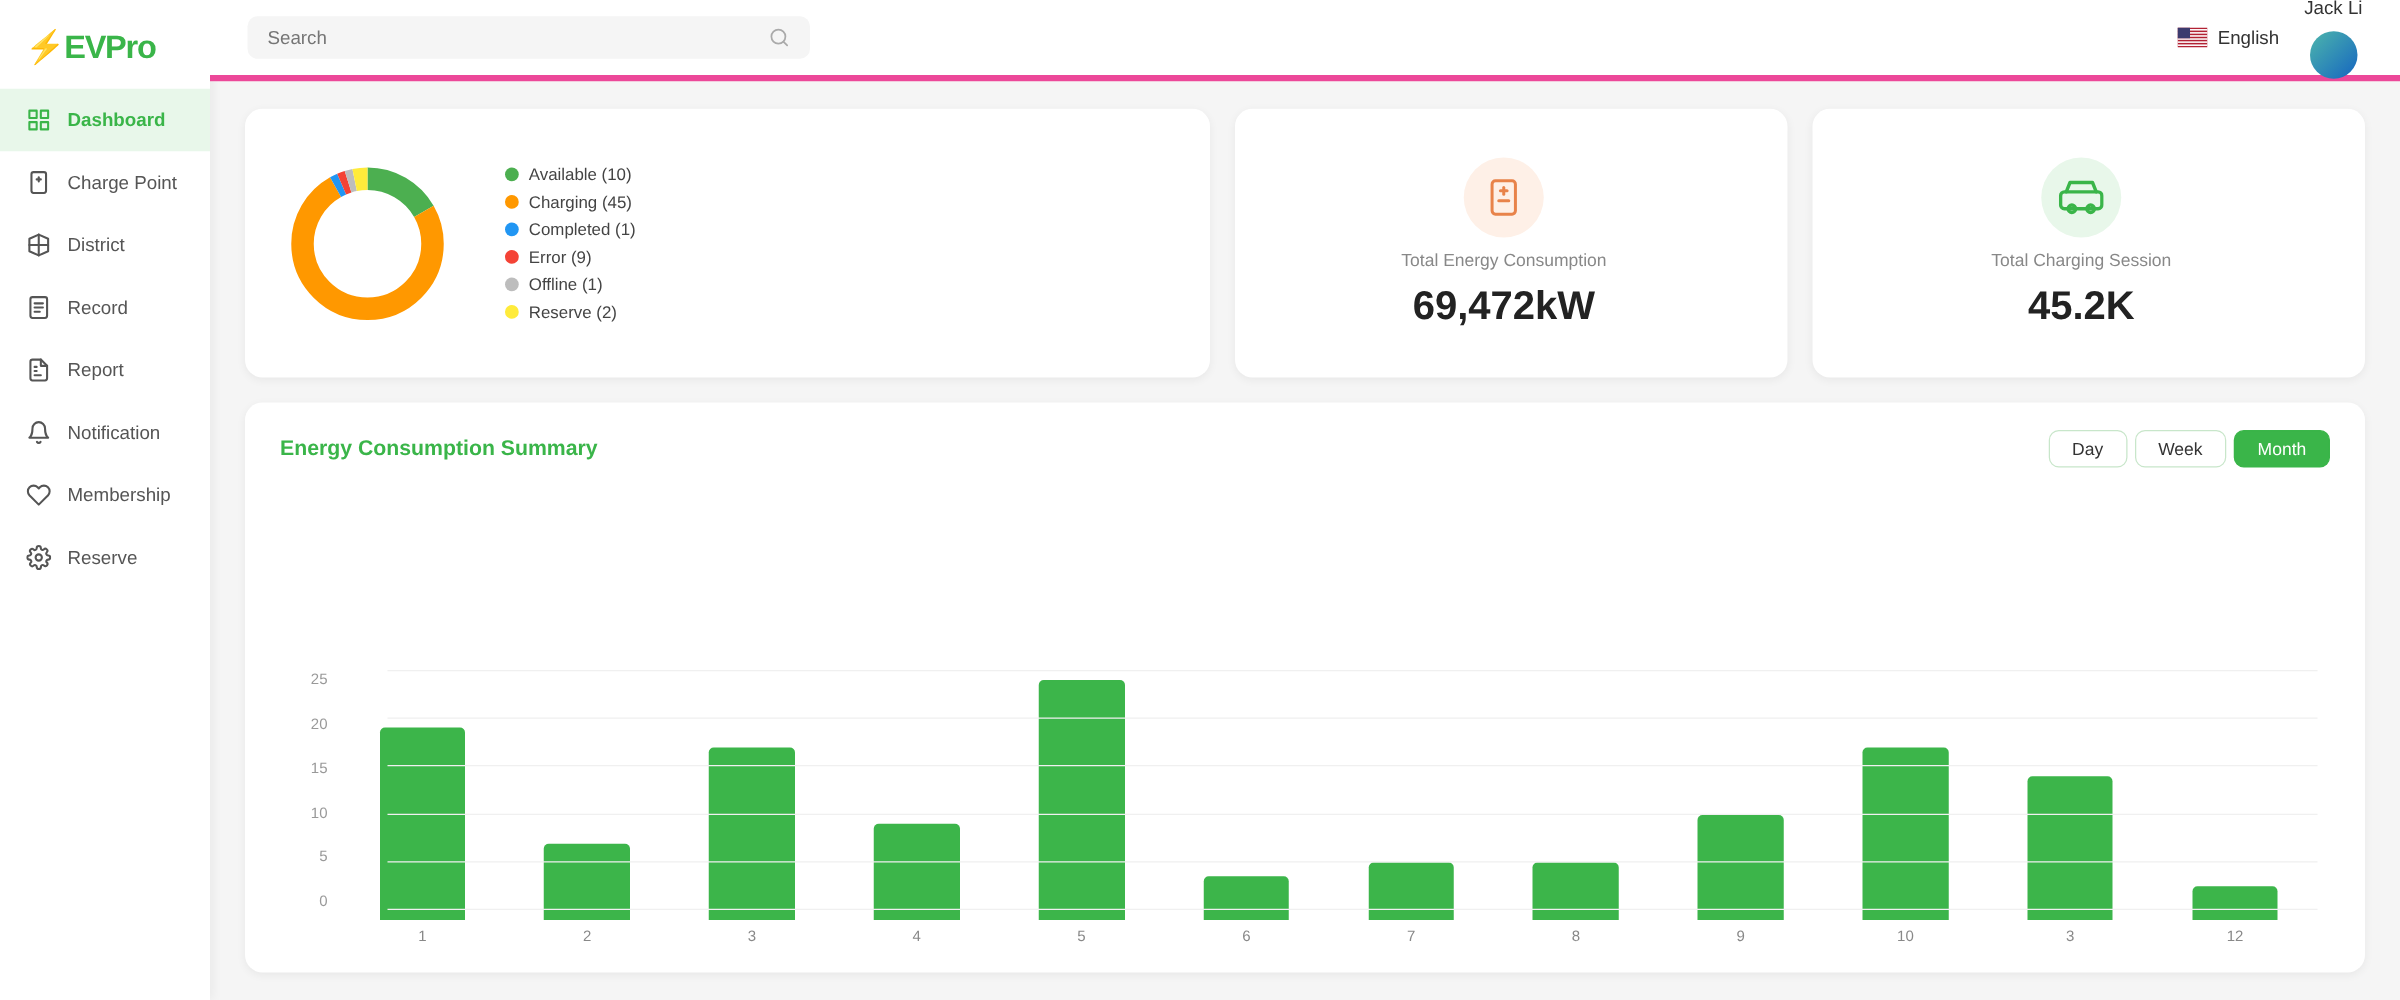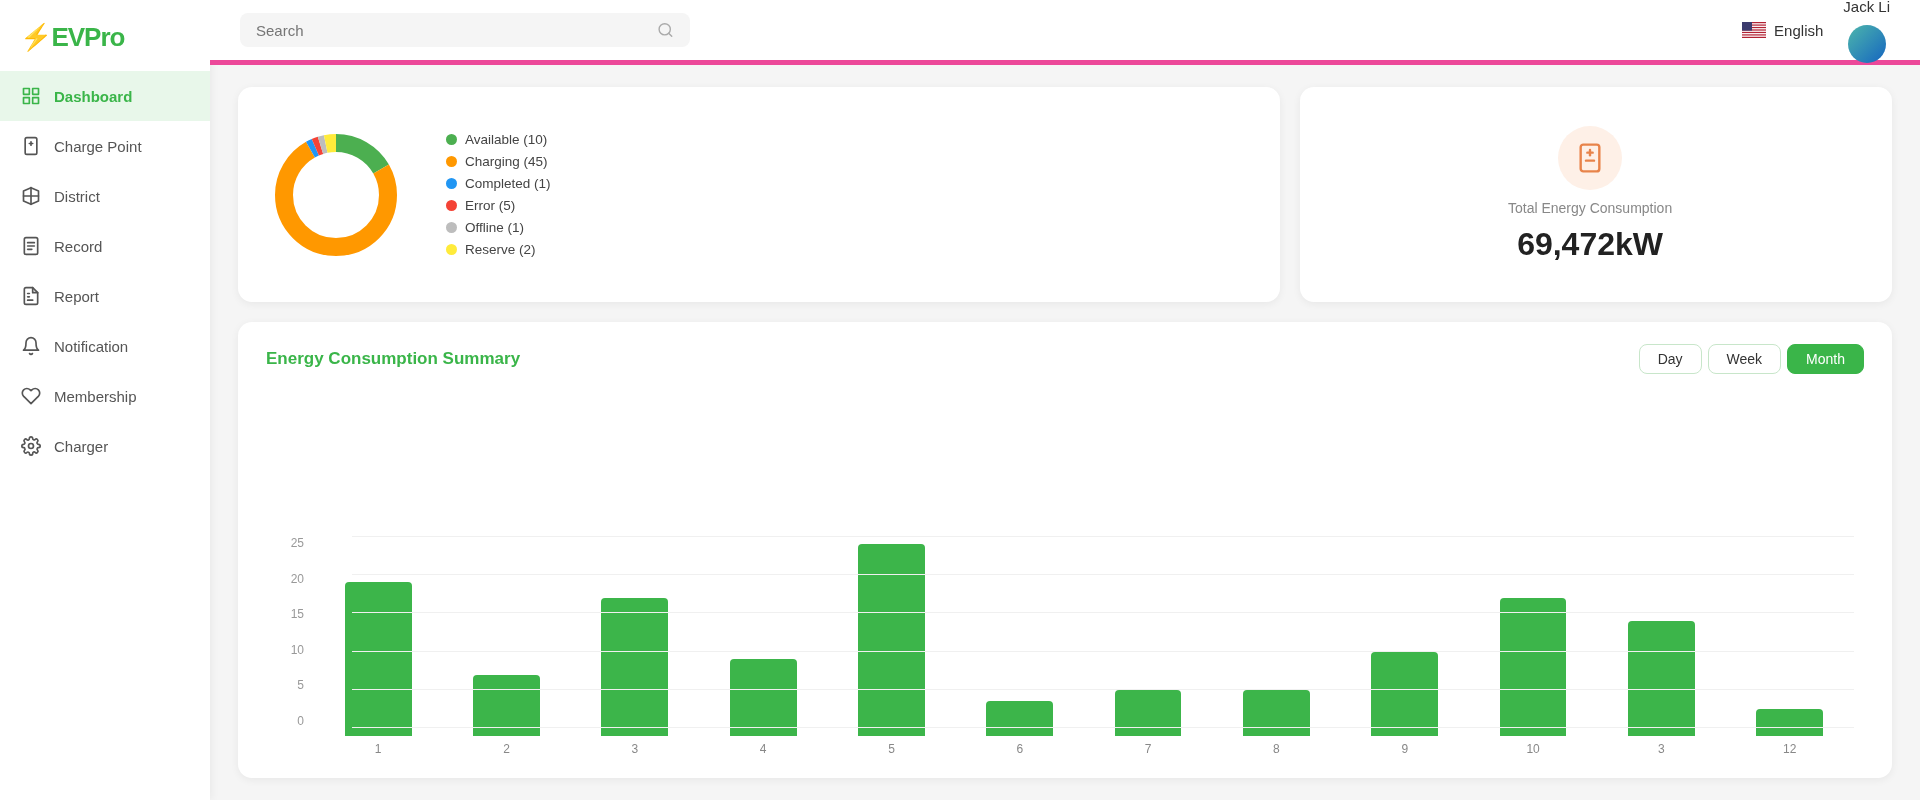--- a/index.html
+++ b/index.html
@@ -1,20 +1,20 @@
 <!DOCTYPE html>
 <html><head>
   <meta charset="utf-8">
   <style>
     * { box-sizing: border-box; margin: 0; padding: 0; }
     body { font-family: 'Segoe UI', Arial, sans-serif; background: #f5f5f5; display: flex; width: 1920px; height: 800px; overflow: hidden; }
 
     
     #sidebar {
-      width: 210px;
+      width: 168px;
       background: #fff;
       display: flex;
       flex-direction: column;
       padding: 0;
       flex-shrink: 0;
       box-shadow: 2px 0 8px rgba(0,0,0,0.05);
     }
     #logo-area {
       padding: 22px 20px 18px 20px;
       display: flex;
@@ -328,21 +328,21 @@
         </span>
     <span>Membership</span>
   </div>
       <div class="nav-item">
     <span class="nav-icon">
           <svg width="20" height="20" viewBox="0 0 24 24" fill="none" stroke="currentColor" stroke-width="2" stroke-linecap="round" stroke-linejoin="round">
             <circle cx="12" cy="12" r="3"></circle>
             <path d="M19.4 15a1.65 1.65 0 0 0 .33 1.82l.06.06a2 2 0 0 1-2.83 2.83l-.06-.06a1.65 1.65 0 0 0-1.82-.33 1.65 1.65 0 0 0-1 1.51V21a2 2 0 0 1-4 0v-.09A1.65 1.65 0 0 0 9 19.4a1.65 1.65 0 0 0-1.82.33l-.06.06a2 2 0 0 1-2.83-2.83l.06-.06A1.65 1.65 0 0 0 4.68 15a1.65 1.65 0 0 0-1.51-1H3a2 2 0 0 1 0-4h.09A1.65 1.65 0 0 0 4.6 9a1.65 1.65 0 0 0-.33-1.82l-.06-.06a2 2 0 0 1 2.83-2.83l.06.06A1.65 1.65 0 0 0 9 4.68a1.65 1.65 0 0 0 1-1.51V3a2 2 0 0 1 4 0v.09a1.65 1.65 0 0 0 1 1.51 1.65 1.65 0 0 0 1.82-.33l.06-.06a2 2 0 0 1 2.83 2.83l-.06.06A1.65 1.65 0 0 0 19.4 9a1.65 1.65 0 0 0 1.51 1H21a2 2 0 0 1 0 4h-.09a1.65 1.65 0 0 0-1.51 1z"></path>
           </svg>
         </span>
-    <span>Charger</span>
+    <span>Reserve</span>
   </div>
     </nav>
 </div>
 
 <div id="main">
 
   <div id="header">
     <div class="search-bar">
       <input type="text" placeholder="Search" style="">
       <svg width="18" height="18" viewBox="0 0 24 24" fill="none" stroke="#aaa" stroke-width="2" stroke-linecap="round" stroke-linejoin="round">
@@ -397,21 +397,21 @@
                 <div class="legend-item">
     <span class="legend-dot" style="background:#ff9800"></span>
     <span>Charging (45)</span>
   </div>
                 <div class="legend-item">
     <span class="legend-dot" style="background:#2196f3"></span>
     <span>Completed (1)</span>
   </div>
                 <div class="legend-item">
     <span class="legend-dot" style="background:#f44336"></span>
-    <span>Error (5)</span>
+    <span>Error (9)</span>
   </div>
                 <div class="legend-item">
     <span class="legend-dot" style="background:#bdbdbd"></span>
     <span>Offline (1)</span>
   </div>
                 <div class="legend-item">
     <span class="legend-dot" style="background:#ffeb3b"></span>
     <span>Reserve (2)</span>
   </div>
               </div>
@@ -425,20 +425,32 @@
             <rect x="5" y="2" width="14" height="20" rx="2" ry="2"></rect>
             <line x1="12" y1="6" x2="12" y2="10"></line>
             <line x1="10" y1="8" x2="14" y2="8"></line>
             <line x1="9" y1="14" x2="15" y2="14"></line>
           </svg>
         </div>
         <div class="stat-label">Total Energy Consumption</div>
         <div class="stat-value">69,472kW</div>
       </div>
 
+      <div class="card stat-card">
+        <div class="stat-icon-wrap green">
+          <svg width="36" height="36" viewBox="0 0 24 24" fill="none" stroke="#3ab549" stroke-width="1.8" stroke-linecap="round" stroke-linejoin="round">
+            <rect x="1" y="9" width="22" height="9" rx="2"></rect>
+            <path d="M4 9l2-5h12l2 5"></path>
+            <circle cx="7" cy="18" r="2"></circle>
+            <circle cx="17" cy="18" r="2"></circle>
+          </svg>
+        </div>
+        <div class="stat-label">Total Charging Session</div>
+        <div class="stat-value">45.2K</div>
+      </div>
     </div>
 
     <div class="chart-section">
       <div class="chart-header">
         <div class="chart-title">Energy Consumption Summary</div>
         <div class="period-btns" id="period-btns">
             <button class="period-btn">Day</button>
             <button class="period-btn">Week</button>
             <button class="period-btn active">Month</button>
           </div>

